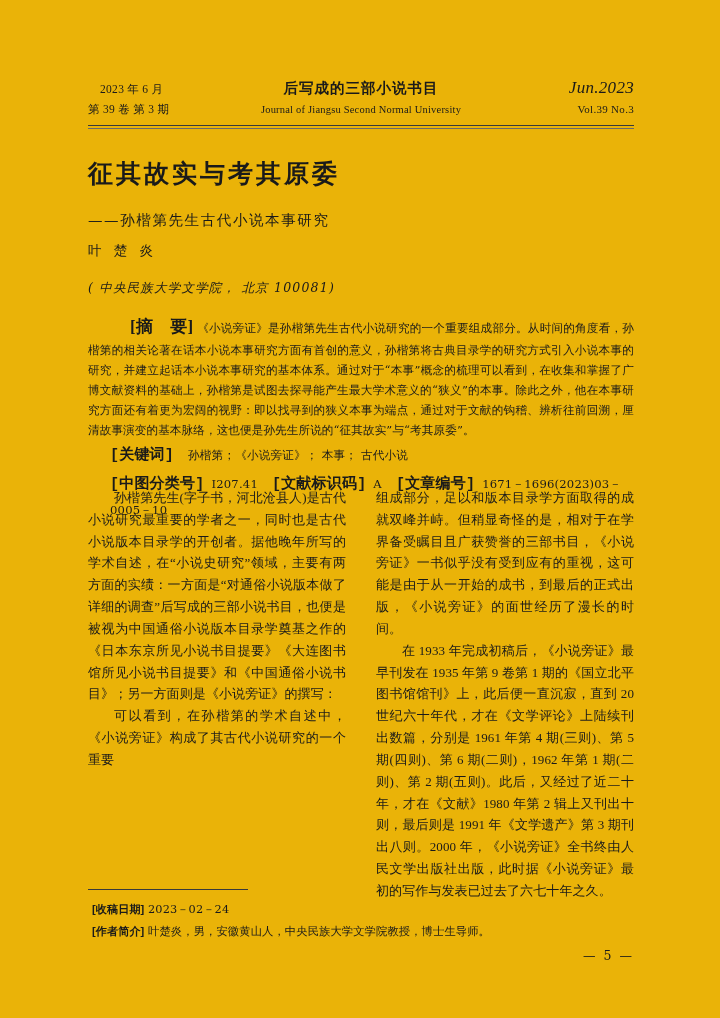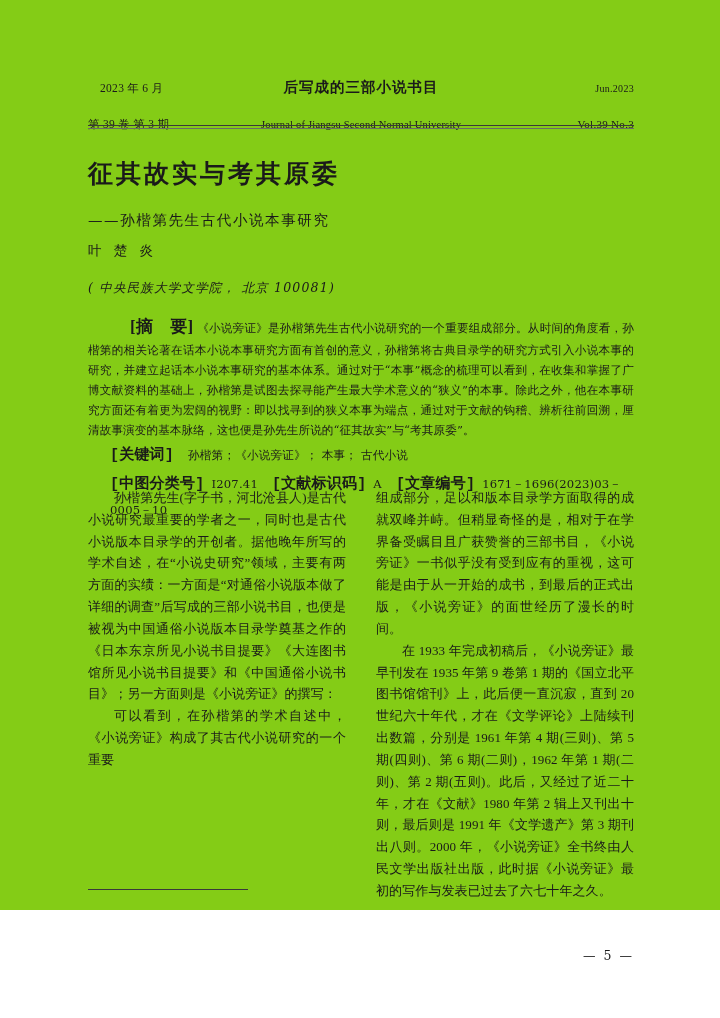--- a/index.html
+++ b/index.html
@@ -12,22 +12,22 @@
     height: 1018px;
     font-family: "Liberation Serif", "DejaVu Serif", serif;
     color: #1a1a1a;
     position: relative;
     overflow: hidden;
   }
   .page {
     position: absolute;
     left: 0; top: 0;
     width: 720px;
-    height: 910px;
-    background: #84cc16;
+    height: 1018px;
+    background: #eab308;
   }
 
   
   .masthead {
     position: absolute;
     left: 88px; top: 78px;
     width: 546px;
     height: 46px;
   }
   .mast-row {
@@ -48,26 +48,26 @@
     flex: 1 1 auto;
     text-align: center;
     white-space: nowrap;
   }
   .mast-row.r1 .mast-left { text-indent: 12px; }
   .mast-row.r1 .mast-center {
     font-size: 14.5px;
     font-weight: bold;
     letter-spacing: 1px;
   }
-  .mast-row.r2 { margin-top: 20px; }
+  .mast-row.r2 { margin-top: 4px; }
   .mast-row.r2 .mast-center {
     font-size: 10.5px;
     letter-spacing: 0.2px;
   }
-  .mast-row.r1 .mast-right { font-size: 10px; }
+  .mast-row.r1 .mast-right { font-size: 17px; font-style: italic; }
   .mast-row.r2 .mast-right { font-size: 11px; }
 
   .rule-double {
     position: absolute;
     left: 88px; top: 125px;
     width: 546px;
     height: 4px;
     border-top: 1.6px solid #3a3a3a;
     border-bottom: 0.9px solid #6a6a6a;
     box-sizing: border-box;
@@ -256,16 +256,26 @@
       <p>孙楷第先生(字子书，河北沧县人)是古代小说研究最重要的学者之一，同时也是古代小说版本目录学的开创者。据他晚年所写的学术自述，在“小说史研究”领域，主要有两方面的实绩：一方面是“对通俗小说版本做了详细的调查”后写成的三部小说书目，也便是被视为中国通俗小说版本目录学奠基之作的《日本东京所见小说书目提要》《大连图书馆所见小说书目提要》和《中国通俗小说书目》；另一方面则是《小说旁证》的撰写：</p>
       <p>可以看到，在孙楷第的学术自述中，《小说旁证》构成了其古代小说研究的一个重要</p>
     </div>
     <div class="col col-right">
       <p class="noindent">组成部分，足以和版本目录学方面取得的成就双峰并峙。但稍显奇怪的是，相对于在学界备受瞩目且广获赞誉的三部书目，《小说旁证》一书似乎没有受到应有的重视，这可能是由于从一开始的成书，到最后的正式出版，《小说旁证》的面世经历了漫长的时间。</p>
       <p>在 1933 年完成初稿后，《小说旁证》最早刊发在 1935 年第 9 卷第 1 期的《国立北平图书馆馆刊》上，此后便一直沉寂，直到 20 世纪六十年代，才在《文学评论》上陆续刊出数篇，分别是 1961 年第 4 期(三则)、第 5 期(四则)、第 6 期(二则)，1962 年第 1 期(二则)、第 2 期(五则)。此后，又经过了近二十年，才在《文献》1980 年第 2 辑上又刊出十则，最后则是 1991 年《文学遗产》第 3 期刊出八则。2000 年，《小说旁证》全书终由人民文学出版社出版，此时据《小说旁证》最初的写作与发表已过去了六七十年之久。</p>
     </div>
   </div>
 
   <div class="foot-rule"></div>
+  <div class="footnotes">
+    <div>
+      <span class="lbl">[收稿日期]</span>
+      <span>2023－02－24</span>
+    </div>
+    <div>
+      <span class="lbl">[作者简介]</span>
+      <span>叶楚炎，男，安徽黄山人，中央民族大学文学院教授，博士生导师。</span>
+    </div>
+  </div>
 
   <div class="page-number">— 5 —</div>
 
 </div>
 
 </body></html>

